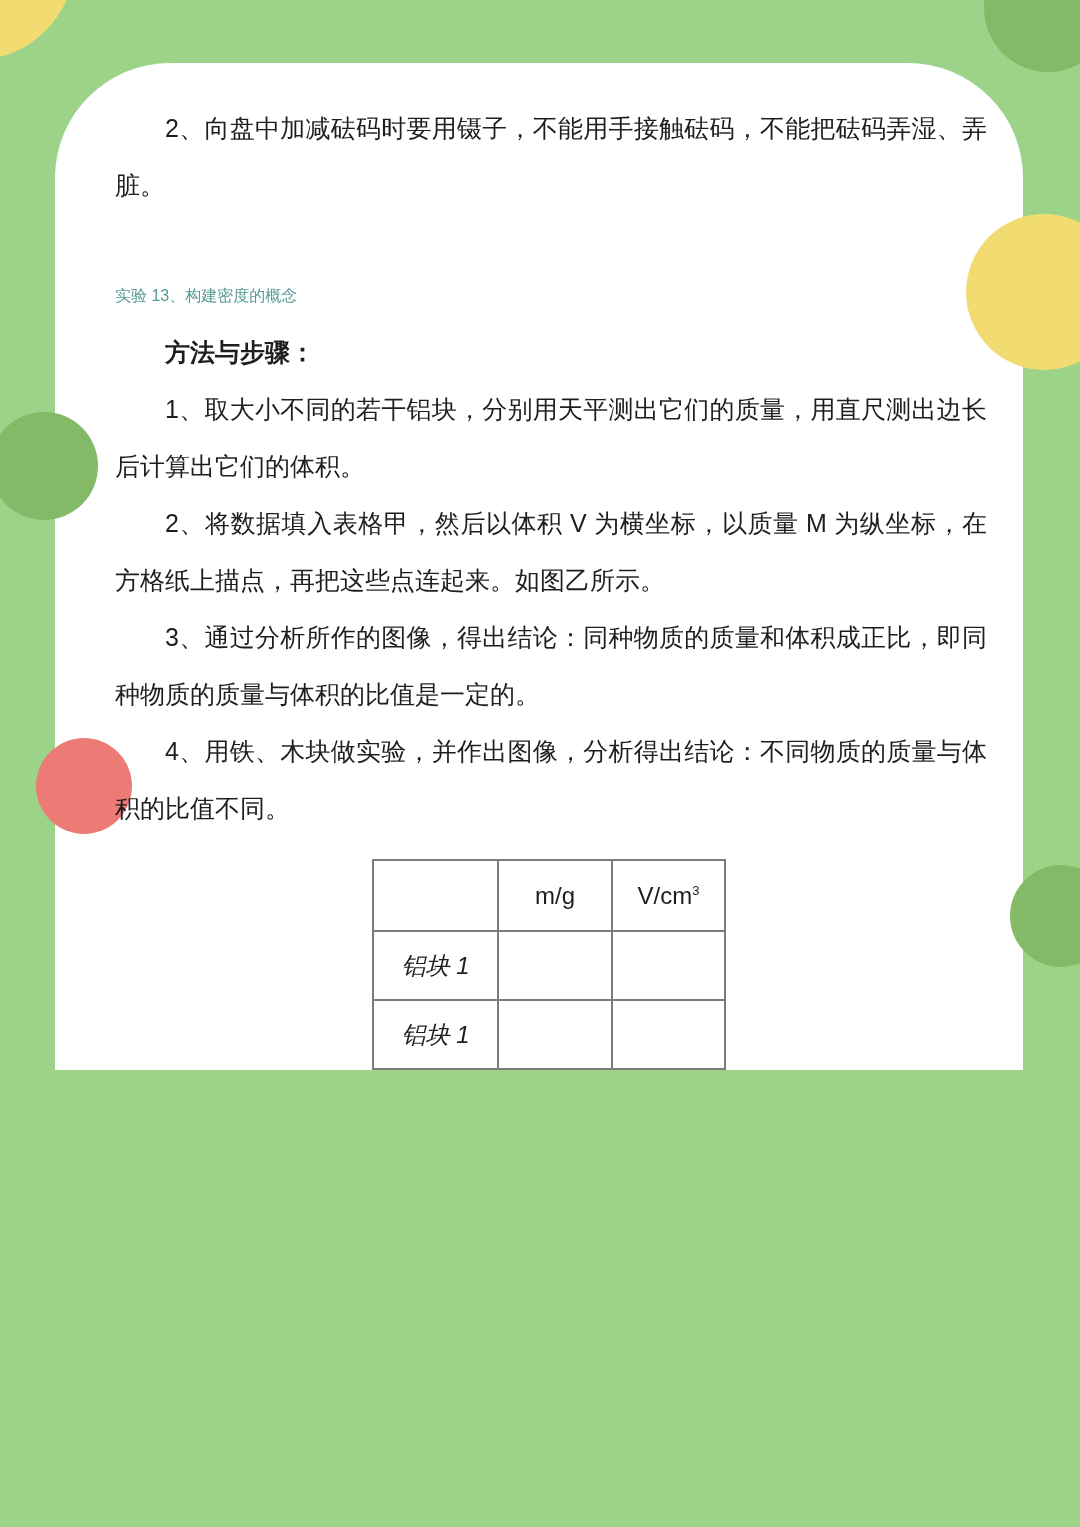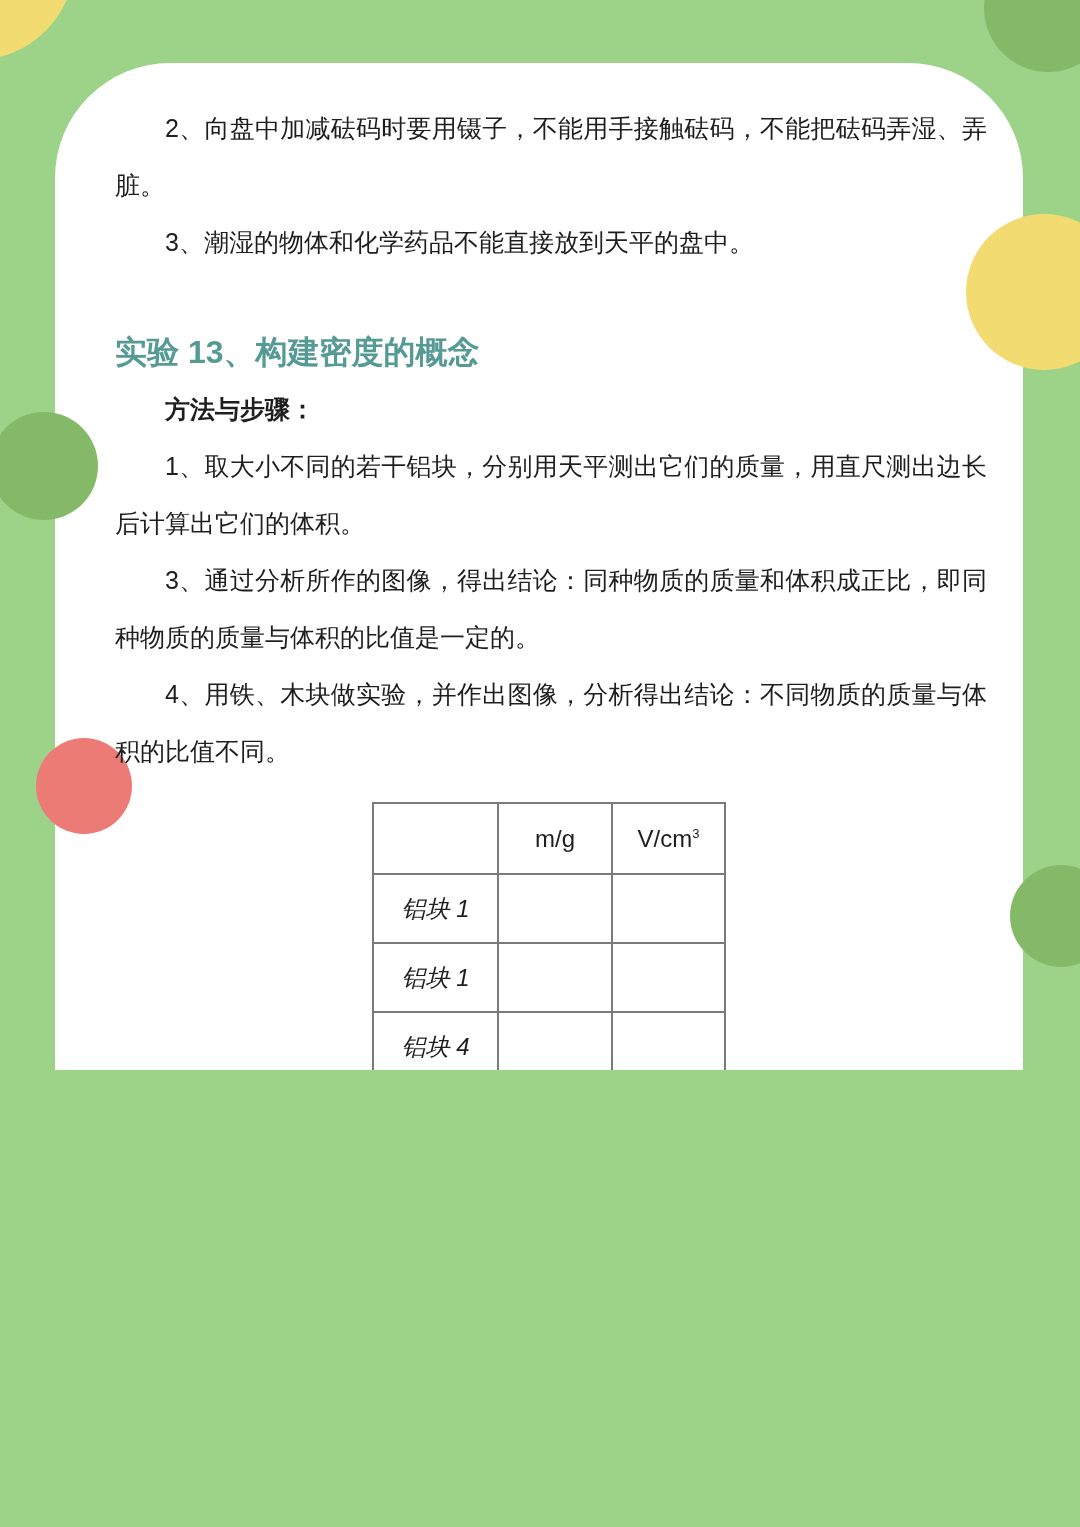--- a/index.html
+++ b/index.html
@@ -37,21 +37,21 @@
   .circ-rg{left:1010px;top:865px;width:102px;height:102px;}
   .circ-blg{left:23px;top:1358px;width:144px;height:144px;}
   .circ-bry{left:967px;top:1465px;width:96px;height:96px;}
   .content{
     position:absolute;left:115px;top:100px;width:872px;z-index:2;
     font-size:25px;line-height:57px;
   }
   .content p{margin:0;text-align:justify;}
   p.indent{text-indent:2em;}
   .heading{
-    margin:53px 0 0 0;font-size:32px;font-weight:bold;
+    margin:53px 0 0 0;font-size:16px;font-weight:normal;
     color:var(--heading-teal);line-height:57px;
   }
   .subhead{font-weight:bold;}
   table.datagrid{
     border-collapse:collapse;margin:22px 0 0 257px;
     table-layout:fixed;width:352px;
   }
   table.datagrid th,table.datagrid td{
     border:2px solid var(--table-border);
     font-size:24px;font-weight:normal;text-align:center;
@@ -81,27 +81,27 @@
   <div class="circle c-yellow circ-ry"></div>
   <div class="circle c-green  circ-lg"></div>
   <div class="circle c-red    circ-lr"></div>
   <div class="circle c-green  circ-rg"></div>
   <div class="circle c-green  circ-blg"></div>
   <div class="circle c-yellow circ-bry"></div>
 
   <div class="content">
 
     <p class="indent">2、向盘中加减砝码时要用镊子，不能用手接触砝码，不能把砝码弄湿、弄脏。</p>
-    <p class="indent">3、潮湿的物体和化学药品不能直接放到天平的盘中。</p>
 
     <h2 class="heading">实验 13、构建密度的概念</h2>
 
     <p class="indent subhead">方法与步骤：</p>
 
     <p class="indent">1、取大小不同的若干铝块，分别用天平测出它们的质量，用直尺测出边长后计算出它们的体积。</p>
+    <p class="indent">2、将数据填入表格甲，然后以体积 V 为横坐标，以质量 M 为纵坐标，在方格纸上描点，再把这些点连起来。如图乙所示。</p>
     <p class="indent">3、通过分析所作的图像，得出结论：同种物质的质量和体积成正比，即同种物质的质量与体积的比值是一定的。</p>
     <p class="indent">4、用铁、木块做实验，并作出图像，分析得出结论：不同物质的质量与体积的比值不同。</p>
 
     <table class="datagrid">
       <colgroup>
           <col class="col1">
           <col class="col2">
           <col class="col3">
         </colgroup>
       <tbody>

